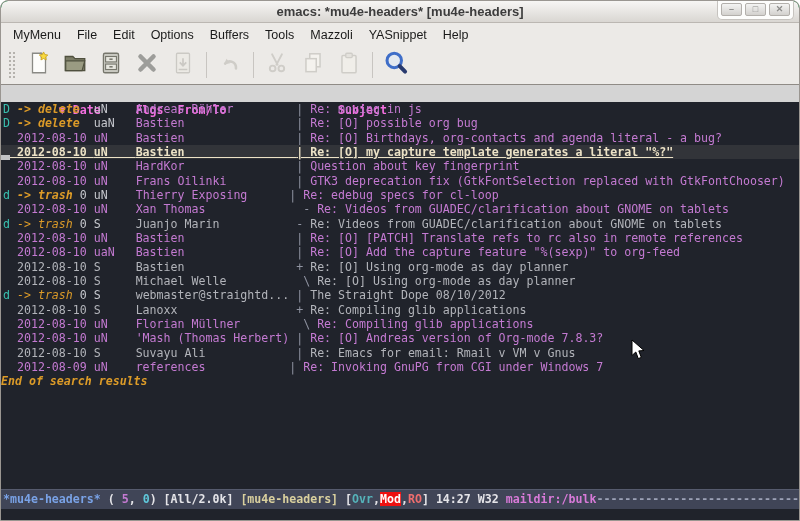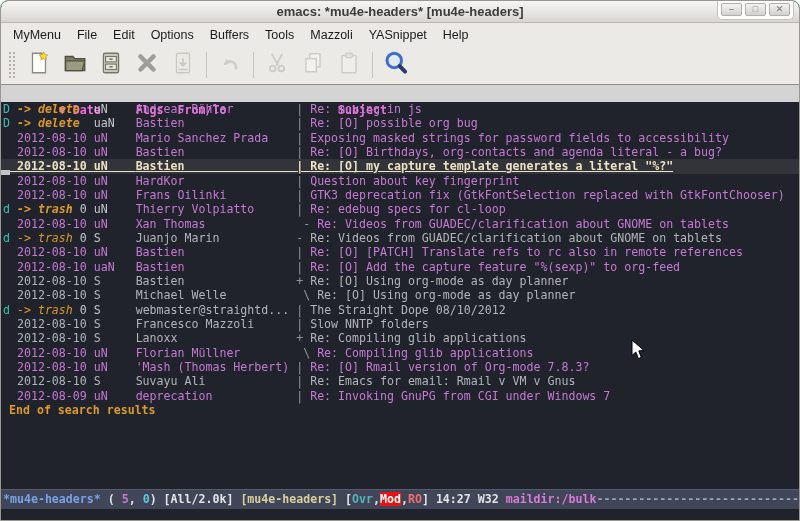--- a/index.html
+++ b/index.html
@@ -39,21 +39,21 @@
   .c-read{color:#b2b4ba;margin-top:7px;}
   .c-mark{color:#38bfae;}
   .c-orange{color:#dc9b28;font-style:italic;font-weight:bold;margin-top:16px;}
   .c-orange.rd{font-weight:normal;}
   .c-dim{color:#c6c8ce;}
   .c-thread{color:#9094a2;font-weight:normal;}
   .row.current{position:relative;background:#323439;color:#ece2c6;text-decoration:underline;}
   .row.current span{color:#ece2c6 !important;font-weight:bold;font-style:normal;}
   .row.current::before{content:"";position:absolute;left:0;bottom:-1px;width:9px;height:5px;
     background:#c2c3c5;}
-  .end-line{color:#dc9b28;padding-left:8px;line-height:14.34px;
+  .end-line{color:#dc9b28;font-style:italic;padding-left:0;line-height:14.34px;
     white-space:pre;font-weight:bold;}
   
   .modeline{height:20px;flex:0 0 20px;line-height:19px;background:#404557;
     border-top:1px solid #565b6e;color:#e4e4e8;font-family:"DejaVu Sans Mono",monospace;
     font-size:11.6px;font-weight:bold;white-space:pre;padding-left:2px;overflow:hidden;}
   .echo{flex:1 1 auto;background:#20232b;}
   
   .cursor{position:absolute;left:630px;top:338px;pointer-events:none;}
 </style>
 </head>
@@ -160,39 +160,37 @@
       </div>
     </div>
 
   <div class="buffer">
     <div class="header-line">
       <span id="headerline">  ▼ Date     Flgs  From/To                Subject</span>
     </div>
     <div id="rows">
         <div class="row"><span class="c-mark">D </span><span class="c-orange">-&gt; delete</span><span class="c-dim">  </span><span class="c-dim">uN    </span><span class="c-unread">Andreas Röhler         </span><span class="c-thread">| </span><span class="c-unread">Re: moving in js</span></div>
         <div class="row"><span class="c-mark">D </span><span class="c-orange">-&gt; delete</span><span class="c-dim">  </span><span class="c-dim">uaN   </span><span class="c-unread">Bastien                </span><span class="c-thread">| </span><span class="c-unread">Re: [O] possible org bug</span></div>
-        <div class="row"><span class="c-mark">  </span><span class="c-unread">2012-08-10 </span><span class="c-unread">uN    </span><span class="c-unread">Mario Sanchez Prada    </span><span class="c-thread">| </span><span class="c-unread">Exposing masked strings for password fields to accessibility</span></div>
         <div class="row"><span class="c-mark">  </span><span class="c-unread">2012-08-10 </span><span class="c-unread">uN    </span><span class="c-unread">Bastien                </span><span class="c-thread">| </span><span class="c-unread">Re: [O] Birthdays, org-contacts and agenda literal - a bug?</span></div>
         <div class="row current"><span class="c-mark">  </span><span class="c-unread">2012-08-10 </span><span class="c-unread">uN    </span><span class="c-unread">Bastien                </span><span class="c-thread">| </span><span class="c-unread">Re: [O] my capture template generates a literal "%?"</span></div>
         <div class="row"><span class="c-mark">  </span><span class="c-unread">2012-08-10 </span><span class="c-unread">uN    </span><span class="c-unread">HardKor                </span><span class="c-thread">| </span><span class="c-unread">Question about key fingerprint</span></div>
         <div class="row"><span class="c-mark">  </span><span class="c-unread">2012-08-10 </span><span class="c-unread">uN    </span><span class="c-unread">Frans Oilinki          </span><span class="c-thread">| </span><span class="c-unread">GTK3 deprecation fix (GtkFontSelection replaced with GtkFontChooser)</span></div>
-        <div class="row"><span class="c-mark">d </span><span class="c-orange">-&gt; trash</span><span class="c-dim"> 0 </span><span class="c-dim">uN    </span><span class="c-unread">Thierry Volpiatto      </span><span class="c-thread">| </span><span class="c-unread">Re: edebug specs for cl-loop</span></div>
+        <div class="row"><span class="c-mark">d </span><span class="c-orange">-&gt; trash</span><span class="c-dim"> 0 </span><span class="c-dim">uN    </span><span class="c-unread">Thierry Exposing      </span><span class="c-thread">| </span><span class="c-unread">Re: edebug specs for cl-loop</span></div>
         <div class="row"><span class="c-mark">  </span><span class="c-unread">2012-08-10 </span><span class="c-unread">uN    </span><span class="c-unread">Xan Thomas              </span><span class="c-thread">- </span><span class="c-unread">Re: Videos from GUADEC/clarification about GNOME on tablets</span></div>
         <div class="row"><span class="c-mark">d </span><span class="c-orange rd">-&gt; trash</span><span class="c-dim"> 0 </span><span class="c-dim">S     </span><span class="c-read">Juanjo Marin           </span><span class="c-thread">- </span><span class="c-read">Re: Videos from GUADEC/clarification about GNOME on tablets</span></div>
         <div class="row"><span class="c-mark">  </span><span class="c-unread">2012-08-10 </span><span class="c-unread">uN    </span><span class="c-unread">Bastien                </span><span class="c-thread">| </span><span class="c-unread">Re: [O] [PATCH] Translate refs to rc also in remote references</span></div>
         <div class="row"><span class="c-mark">  </span><span class="c-unread">2012-08-10 </span><span class="c-unread">uaN   </span><span class="c-unread">Bastien                </span><span class="c-thread">| </span><span class="c-unread">Re: [O] Add the capture feature "%(sexp)" to org-feed</span></div>
         <div class="row"><span class="c-mark">  </span><span class="c-read">2012-08-10 </span><span class="c-read">S     </span><span class="c-read">Bastien                </span><span class="c-thread">+ </span><span class="c-read">Re: [O] Using org-mode as day planner</span></div>
         <div class="row"><span class="c-mark">  </span><span class="c-read">2012-08-10 </span><span class="c-read">S     </span><span class="c-read">Michael Welle          </span><span class="c-thread"> \ </span><span class="c-read">Re: [O] Using org-mode as day planner</span></div>
         <div class="row"><span class="c-mark">d </span><span class="c-orange rd">-&gt; trash</span><span class="c-dim"> 0 </span><span class="c-dim">S     </span><span class="c-read">webmaster@straightd... </span><span class="c-thread">| </span><span class="c-read">The Straight Dope 08/10/2012</span></div>
-        <div class="row"><span class="c-mark">  </span><span class="c-read">2012-08-10 </span><span class="c-read">S     </span><span class="c-read">Francesco Mazzoli      </span><span class="c-thread">| </span><span class="c-read">Slow NNTP folders</span></div>
         <div class="row"><span class="c-mark">  </span><span class="c-read">2012-08-10 </span><span class="c-read">S     </span><span class="c-read">Lanoxx                 </span><span class="c-thread">+ </span><span class="c-read">Re: Compiling glib applications</span></div>
         <div class="row"><span class="c-mark">  </span><span class="c-unread">2012-08-10 </span><span class="c-unread">uN    </span><span class="c-unread">Florian Müllner        </span><span class="c-thread"> \ </span><span class="c-unread">Re: Compiling glib applications</span></div>
-        <div class="row"><span class="c-mark">  </span><span class="c-unread">2012-08-10 </span><span class="c-unread">uN    </span><span class="c-unread">'Mash (Thomas Herbert) </span><span class="c-thread">| </span><span class="c-unread">Re: [O] Rmail version of Org-mode 7.8.3?</span></div>
+        <div class="row"><span class="c-mark">  </span><span class="c-unread">2012-08-10 </span><span class="c-unread">uN    </span><span class="c-unread">'Mash (Thomas Herbert) </span><span class="c-thread">| </span><span class="c-unread">Re: [O] Andreas version of Org-mode 7.8.3?</span></div>
         <div class="row"><span class="c-mark">  </span><span class="c-read">2012-08-10 </span><span class="c-read">S     </span><span class="c-read">Suvayu Ali             </span><span class="c-thread">| </span><span class="c-read">Re: Emacs for email: Rmail v VM v Gnus</span></div>
-        <div class="row"><span class="c-mark">  </span><span class="c-unread">2012-08-09 </span><span class="c-unread">uN    </span><span class="c-unread">deprecation            </span><span class="c-thread">| </span><span class="c-unread">Re: Invoking GnuPG from CGI under Windows 7</span></div>
+        <div class="row"><span class="c-mark">  </span><span class="c-unread">2012-08-09 </span><span class="c-unread">uN    </span><span class="c-unread">references            </span><span class="c-thread">| </span><span class="c-unread">Re: Invoking GnuPG from CGI under Windows 7</span></div>
       </div>
     <div class="end-line">End of search results</div>
   </div>
 
   <div class="modeline" id="modeline"><span style="color: rgb(121, 162, 230);">*mu4e-headers*</span><span style="color: rgb(228, 228, 232);"> ( </span><span style="color: rgb(196, 122, 210);">5</span><span style="color: rgb(228, 228, 232);">, </span><span style="color: rgb(95, 200, 218);">0</span><span style="color: rgb(228, 228, 232);">) [All/2.0k] </span><span style="color: rgb(217, 208, 158);">[mu4e-headers]</span><span style="color: rgb(228, 228, 232);"> [</span><span style="color: rgb(85, 179, 186);">Ovr</span><span style="color: rgb(228, 228, 232);">,</span><span style="color: rgb(255, 255, 255); background: rgb(238, 16, 16);">Mod</span><span style="color: rgb(228, 228, 232);">,</span><span style="color: rgb(239, 110, 110);">RO</span><span style="color: rgb(228, 228, 232);">] 14:27 W32 </span><span style="color: rgb(216, 122, 216);">maildir:/bulk</span><span style="color: rgb(155, 161, 182);">----------------------------------------</span></div>
   <div class="echo"></div>
 
   <svg class="cursor" width="14" height="21" viewBox="0 0 14 21">
     <path d="M1 1 L1 16.5 L4.8 13 L7.3 19.6 L10.3 18.4 L7.8 11.9 L13 11.5 Z" fill="#ffffff" stroke="#000000" stroke-width="1"></path>
   </svg>

